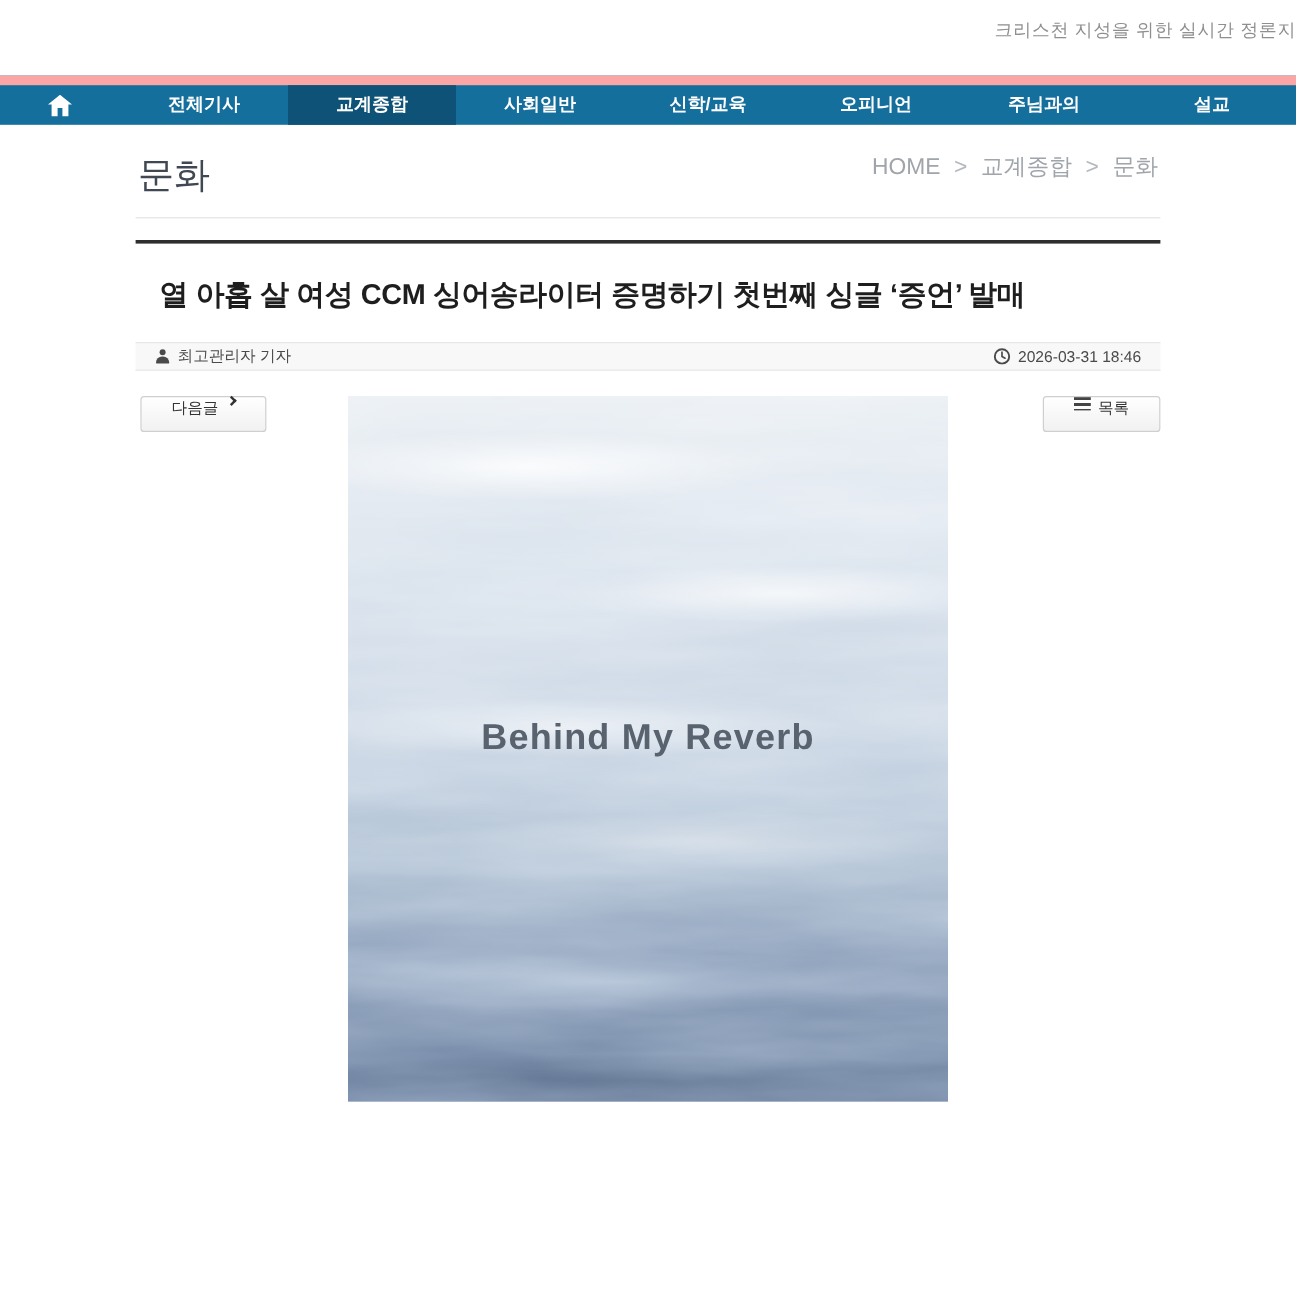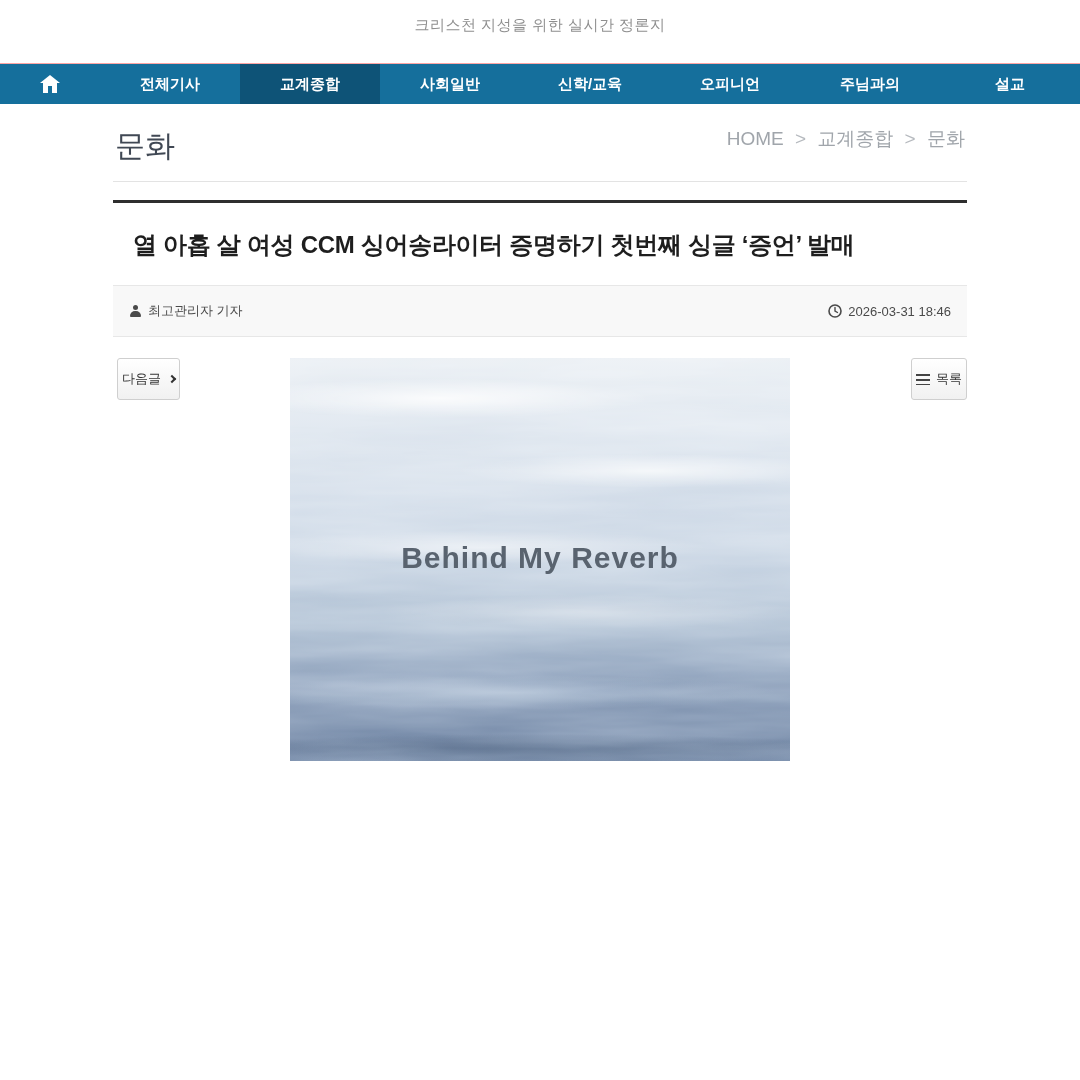--- a/index.html
+++ b/index.html
@@ -1,27 +1,27 @@
 <!DOCTYPE html>
 <html lang="ko"><head>
 <meta charset="utf-8">
 <style>
   * { margin:0; padding:0; box-sizing:border-box; }
   html,body { width:1080px; height:1080px; overflow:hidden; background:#fff;
     font-family:"Liberation Sans","DejaVu Sans",sans-serif; }
 
   
-  .site-header { text-align:center; padding-top:16px; }
+  .site-header { text-align:right; padding-top:16px; }
   .tagline { font-size:15px; color:#8f8f8f; letter-spacing:.5px; margin-bottom:8px; }
   .logo { display:inline-block; font-size:54px; font-weight:900; letter-spacing:-1px;
     background:linear-gradient(180deg,#ff9230 0%, #ff7412 55%, #fd5a00 100%);
     -webkit-background-clip:text; background-clip:text; color:transparent; line-height:1.1; }
 
   
-  .main-nav { margin-top:28px; border-top:1px solid #fca5a5; background:#156f9c;
+  .main-nav { margin-top:28px; border-top:8px solid #fca5a5; background:#156f9c;
     height:41px; display:flex; align-items:stretch; }
   .nav-item { flex:1; display:flex; align-items:center; justify-content:center;
     color:#fff; font-size:15px; font-weight:bold; text-decoration:none; cursor:pointer; }
   .nav-item.home { flex:0 0 100px; }
   .nav-item.active { background:#0e5377; }
   .home-svg { width:20px; height:18px; display:block; }
 
   
   .container { width:854px; margin:0 auto; }
 
@@ -30,45 +30,45 @@
   .section-title { font-size:30px; font-weight:400; color:#404854; }
   .breadcrumb { font-size:19px; color:#a0a5ab; padding-bottom:6px; }
   .breadcrumb .crumb { cursor:pointer; }
   .breadcrumb .sep { margin:0 6px; color:#b5b9be; }
 
   
   .article-head { margin-top:18px; border-top:3px solid #2e2e2e; padding:26px 20px 24px 20px; }
   .article-title { font-size:24px; font-weight:bold; color:#1e1e1e; letter-spacing:-.3px; }
 
   .meta-bar { background:#f8f8f8; border-top:1px solid #e7e7e7; border-bottom:1px solid #e7e7e7;
-    height:52px; display:flex; justify-content:space-between; align-items:center;
+    height:24px; display:flex; justify-content:space-between; align-items:center;
     padding:0 16px; font-size:13px; color:#4a4a4a; }
   .meta-left,.meta-right { display:flex; align-items:center; gap:6px; }
 
   .person-icon { position:relative; width:13px; height:13px; display:inline-block; }
   .person-icon::before { content:""; position:absolute; top:0; left:4px; width:5px; height:5px;
     border-radius:50%; background:#4a4a4a; }
   .person-icon::after { content:""; position:absolute; bottom:1px; left:1px; width:11px; height:6px;
     border-radius:5px 5px 1px 1px; background:#4a4a4a; }
   .clock-svg { width:14px; height:14px; display:block; }
 
   
   .content-top { position:relative; margin-top:21px; min-height:500px; }
-  .btn { position:absolute; top:0; height:42px; display:inline-flex; align-items:center; gap:6px;
-    padding:0 4px; background:linear-gradient(#ffffff,#f1f1f1); border:1px solid #cfcfcf;
+  .btn { position:absolute; top:0; height:30px; display:inline-flex; gap:6px;
+    padding:0 25px; background:linear-gradient(#ffffff,#f1f1f1); border:1px solid #cfcfcf;
     border-radius:3px; font-size:13px; color:#333; cursor:pointer; }
   .btn-prev { left:4px; }
   .btn-list { right:0; }
   .chevron-right { width:6px; height:6px; border-top:2px solid #333; border-right:2px solid #333;
     transform:rotate(45deg); display:inline-block; margin-left:2px; }
   .list-glyph { width:14px; height:11px; display:inline-block;
     background:repeating-linear-gradient(#444 0 2px, transparent 2px 5px); }
 
   
-  .album { position:relative; width:500px; height:403px; margin:0 auto; overflow:hidden;
+  .album { position:relative; width:500px; height:588px; margin:0 auto; overflow:hidden;
     background:
       radial-gradient(60% 7% at 30% 10%, rgba(255,255,255,.85), transparent 70%),
       radial-gradient(55% 6% at 72% 28%, rgba(255,255,255,.7), transparent 70%),
       radial-gradient(65% 6% at 38% 47%, rgba(255,255,255,.55), transparent 70%),
       radial-gradient(60% 6% at 60% 63%, rgba(255,255,255,.4), transparent 70%),
       radial-gradient(75% 6% at 45% 83%, rgba(210,225,240,.45), transparent 70%),
       radial-gradient(85% 5% at 50% 97%, rgba(35,55,85,.45), transparent 75%),
       linear-gradient(180deg,#e9eef3 0%, #dde5ee 18%, #cfdae7 38%, #c5d2e1 52%,
         #aebfd2 66%, #8fa2bc 78%, #7c90ad 88%, #6d82a1 100%); text-decoration: underline; }
   .album .texture { position:absolute; inset:0; width:100%; height:100%;

